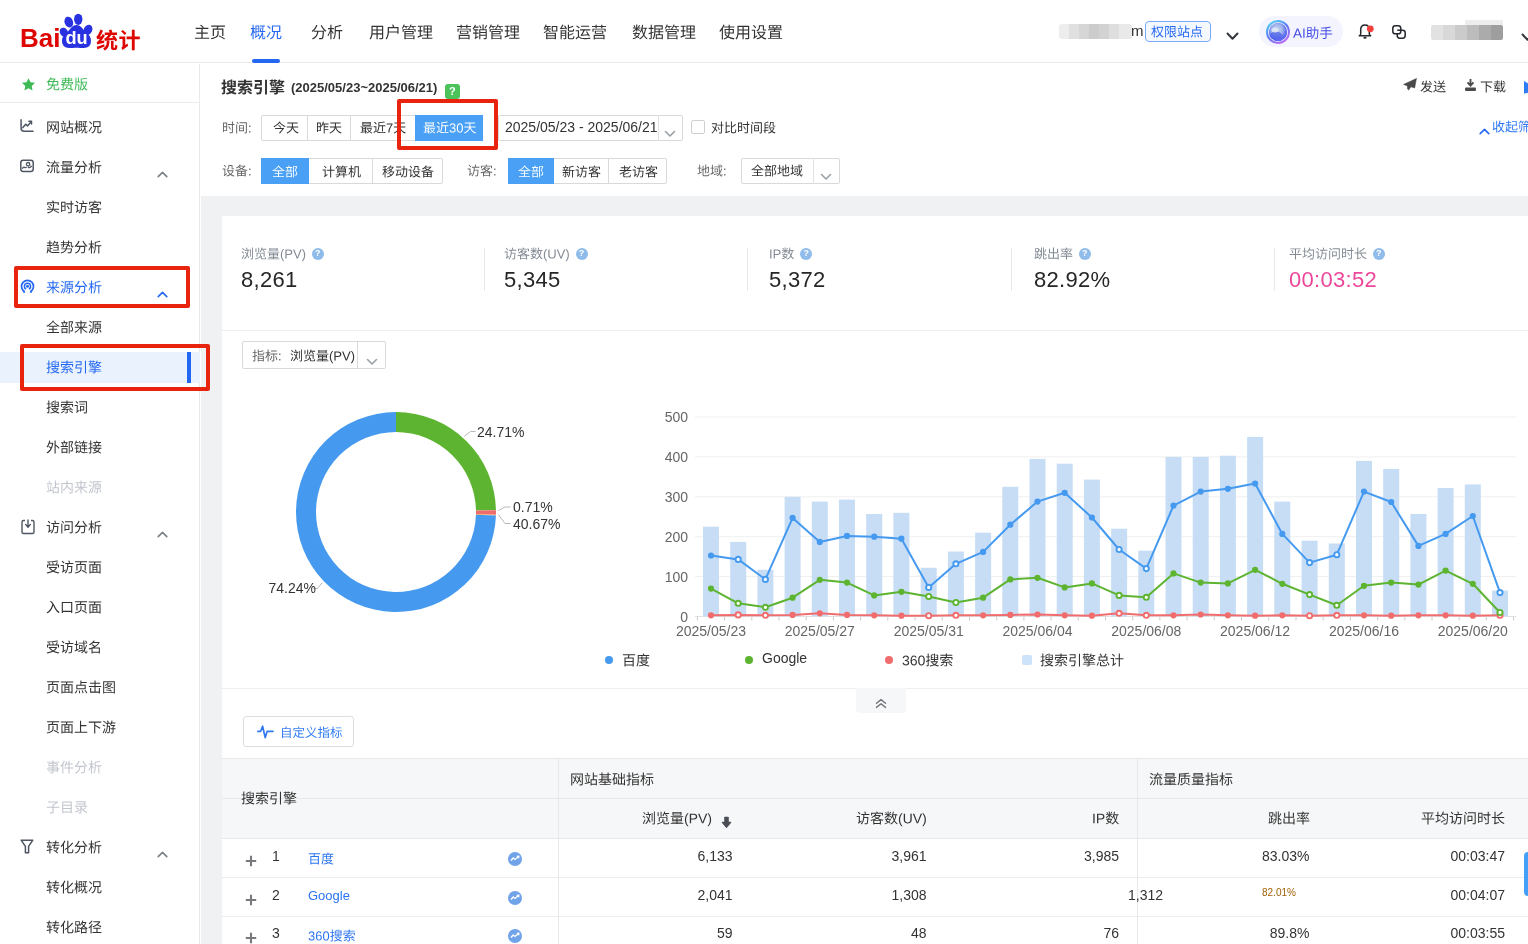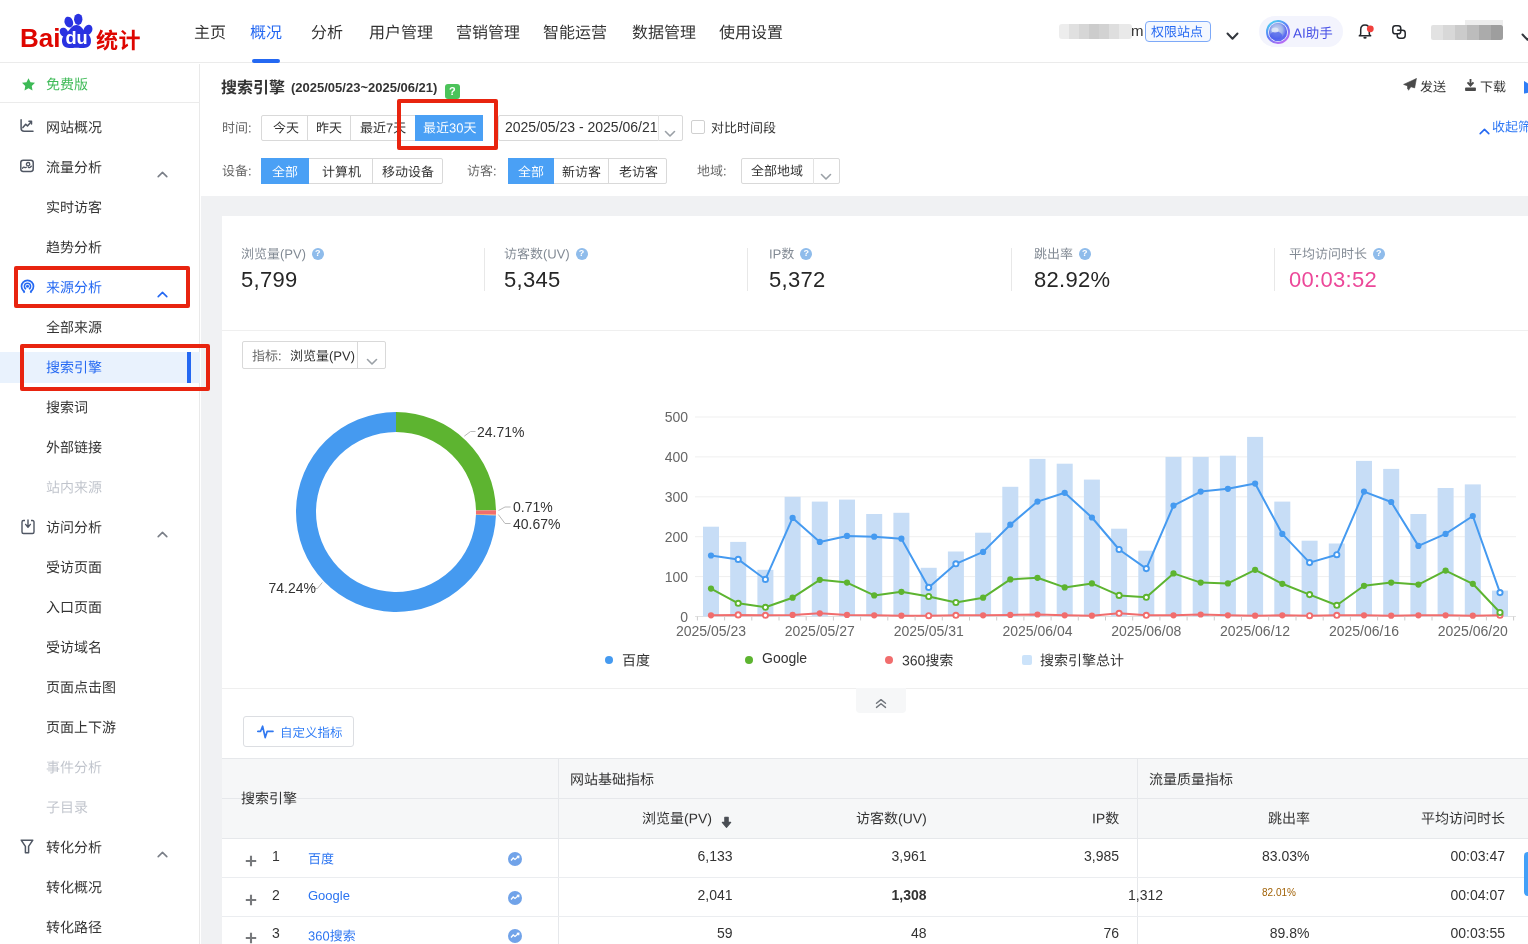--- a/index.html
+++ b/index.html
@@ -659,21 +659,21 @@
           <use href="#g35" x="2000"></use>
           <use href="#g111" x="3000"></use>
           <use href="#g112" x="3333"></use>
           <use href="#g113" x="4000"></use>
           <use href="#g114" x="4667"></use>
         </g>
       </svg>
     </div>
     <div class="ab" style="left:312px;top:248px;width:12px;height:12px;border-radius:6px;background:#8fbceb"></div>
     <div class="lat" style="left:315.1px;top:248.69px;font-size:9px;color:#fff;font-weight:700;">?</div>
-    <div class="lat" style="left:241.0px;top:268.57px;font-size:22px;color:#262626;font-weight:400;letter-spacing:0.30px;">5,799</div>
+    <div class="lat" style="left:241.0px;top:268.57px;font-size:22px;color:#262626;font-weight:400;letter-spacing:0.30px;">8,261</div>
     <div class="ab" style="left:504px;top:246.6px">
       <svg width="65.7" height="15.6" viewBox="0 0 5055.18 1200.00" style="display:block">
         <g fill="#828a94" transform="translate(0,880.00) scale(1.00000,-1.00000)">
           <use href="#g38" x="0"></use>
           <use href="#g39" x="1000"></use>
           <use href="#g17" x="2000"></use>
           <use href="#g111" x="3000"></use>
           <use href="#g115" x="3333"></use>
           <use href="#g113" x="4055"></use>
           <use href="#g114" x="4722"></use>
@@ -1131,21 +1131,21 @@
         <path d="M6 0.8 L6 11.2 M0.8 6 L11.2 6" stroke="#77797c" stroke-width="2.1"></path>
       </svg></div>
     <div class="lat" style="left:272.0px;top:888.32px;font-size:14px;color:#333;font-weight:400;">2</div>
     <div class="lat" style="left:308.0px;top:889.22px;font-size:13px;color:#2b74f1;font-weight:400;">Google</div>
     <div class="ab" style="left:508px;top:891px"><svg width="14" height="14" viewBox="0 0 14 14">
         <circle cx="7" cy="7" r="7" fill="#71a3e9"></circle>
         <path d="M3 8.5 L5.2 6 L7 7.5 L10.5 4.5" fill="none" stroke="#fff" stroke-width="1.3"></path>
         <path d="M8.8 4.3 L10.8 4.2 L10.7 6.2" fill="none" stroke="#fff" stroke-width="1.3"></path>
       </svg></div>
     <div class="lat" style="left:697.5px;top:888.32px;font-size:14px;color:#333;font-weight:400;">2,041</div>
-    <div class="lat" style="left:891.5px;top:888.32px;font-size:14px;color:#333;font-weight:700;">1,308</div>
+    <div class="lat" style="left:891.5px;top:888.32px;font-size:14px;color:#333;font-weight:400;">1,308</div>
     <div class="lat" style="left:1128px;top:888.32px;font-size:14px;color:#333;font-weight:400;">1,312</div>
     <div class="lat" style="left:1262.0px;top:888.32px;font-size:10px;color:#a16207;font-weight:400;">82.01%</div>
     <div class="lat" style="left:1450.5px;top:888.32px;font-size:14px;color:#333;font-weight:400;">00:04:07</div>
     <div class="ab" style="left:222px;top:916px;width:1306px;height:1px;background:#ebedf0"></div>
     <div class="ab" style="left:245px;top:930px"><svg width="12" height="12" viewBox="0 0 12 12">
         <path d="M6 0.8 L6 11.2 M0.8 6 L11.2 6" stroke="#77797c" stroke-width="2.1"></path>
       </svg></div>
     <div class="lat" style="left:272.0px;top:926.32px;font-size:14px;color:#333;font-weight:400;">3</div>
     <div style="position:absolute;left:308.0px;top:928.6px;">
       <svg width="47.7" height="15.6" viewBox="0 0 3668.46 1200.00" style="display:block">

